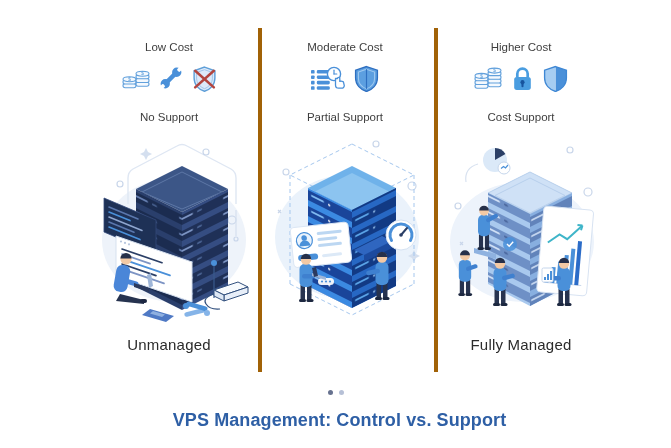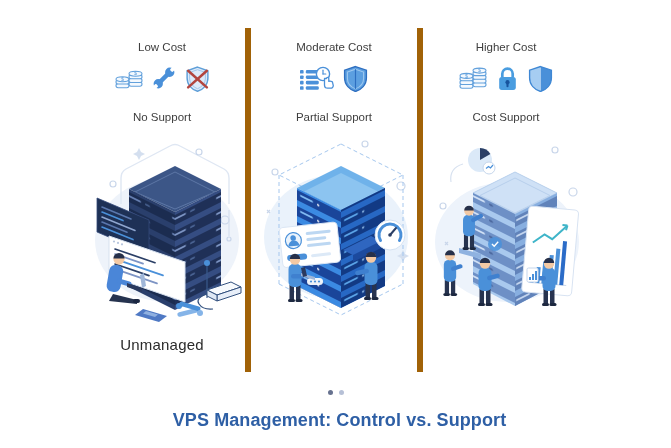--- a/index.html
+++ b/index.html
@@ -1,20 +1,20 @@
 <!DOCTYPE html>
 <html><head>
 <meta charset="utf-8">
 <style>
   html,body{margin:0;padding:0;background:#ffffff;}
   body{font-family:"Liberation Sans",sans-serif;-webkit-font-smoothing:antialiased;}
   .stage{position:relative;width:671px;height:448px;background:#ffffff;overflow:hidden;}
-  .columns{position:absolute;left:79px;top:28px;width:498px;height:344px;display:grid;grid-template-columns:repeat(3,1fr);}
+  .columns{position:absolute;left:86px;top:28px;width:498px;height:344px;display:grid;grid-template-columns:repeat(3,1fr);gap:6px;}
   .col{display:flex;flex-direction:column;align-items:center;}
-  .col + .col{border-left:6px solid #a16207;}
+  .col + .col{border-left:4px solid #a16207;}
   .cost-label{margin-top:13px;font-size:11.5px;line-height:13px;color:#3e3e3e;}
   .icons-row{margin-top:7px;height:34px;display:flex;align-items:center;justify-content:center;gap:7px;}
   .support-label{margin-top:16px;font-size:11.5px;line-height:13px;color:#3e3e3e;}
   .illustration{margin-top:8px;width:166px;height:196px;}
   .illustration svg{display:block;width:166px;height:196px;}
   .tier-label{margin-top:8px;font-size:15px;line-height:18px;font-weight:400;color:#2b2b2b;letter-spacing:.2px;}
   .dots{position:absolute;top:390px;left:0;right:0;display:flex;justify-content:center;gap:6px;}
   .dot{width:5px;height:5px;border-radius:50%;}
   .dot.active{background:#67728f;}
   .dot.inactive{background:#b6c0d6;}
@@ -383,20 +383,21 @@
               <rect x="110" y="144" width="13" height="4.5" rx="2.2" fill="#3f80cf"></rect>
               <rect x="104" y="136" width="11" height="14" rx="1.5" fill="#ffffff" stroke="#c5d6ec"></rect>
               <rect x="106" y="145" width="2" height="3" fill="#4a90d9"></rect>
               <rect x="109" y="142" width="2" height="6" fill="#4a90d9"></rect>
               <rect x="112" y="139" width="2" height="9" fill="#4a90d9"></rect>
             </g>
           </g>
         </svg>
       </div>
 
+      <div class="tier-label">Fully Managed</div>
     </div>
   </div>
 
   <div class="dots">
     <span class="dot active"></span>
     <span class="dot inactive"></span>
   </div>
 
   <div class="footer-title">VPS Management: Control vs. Support</div>
 </div>

